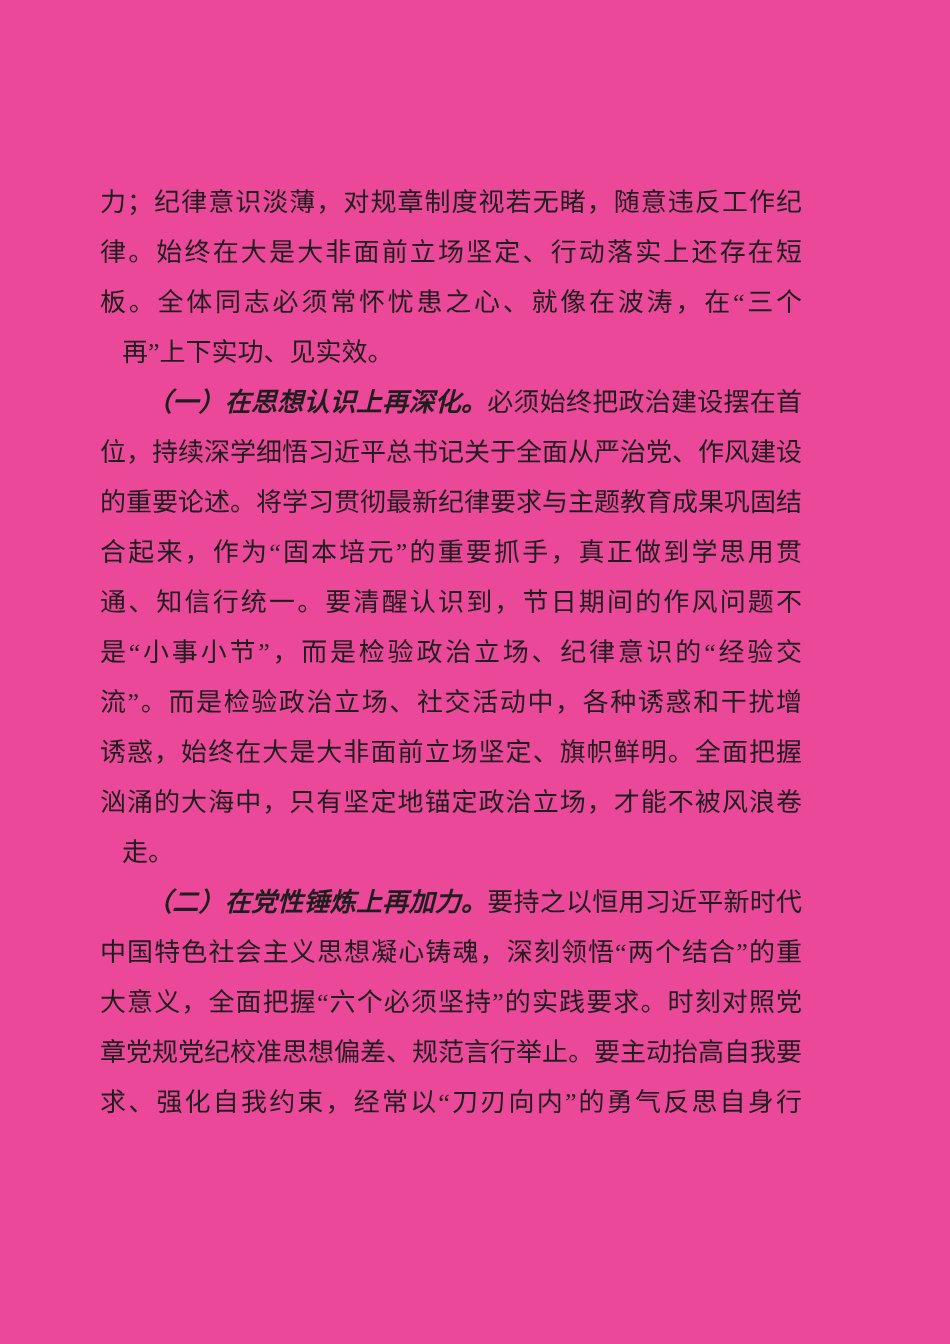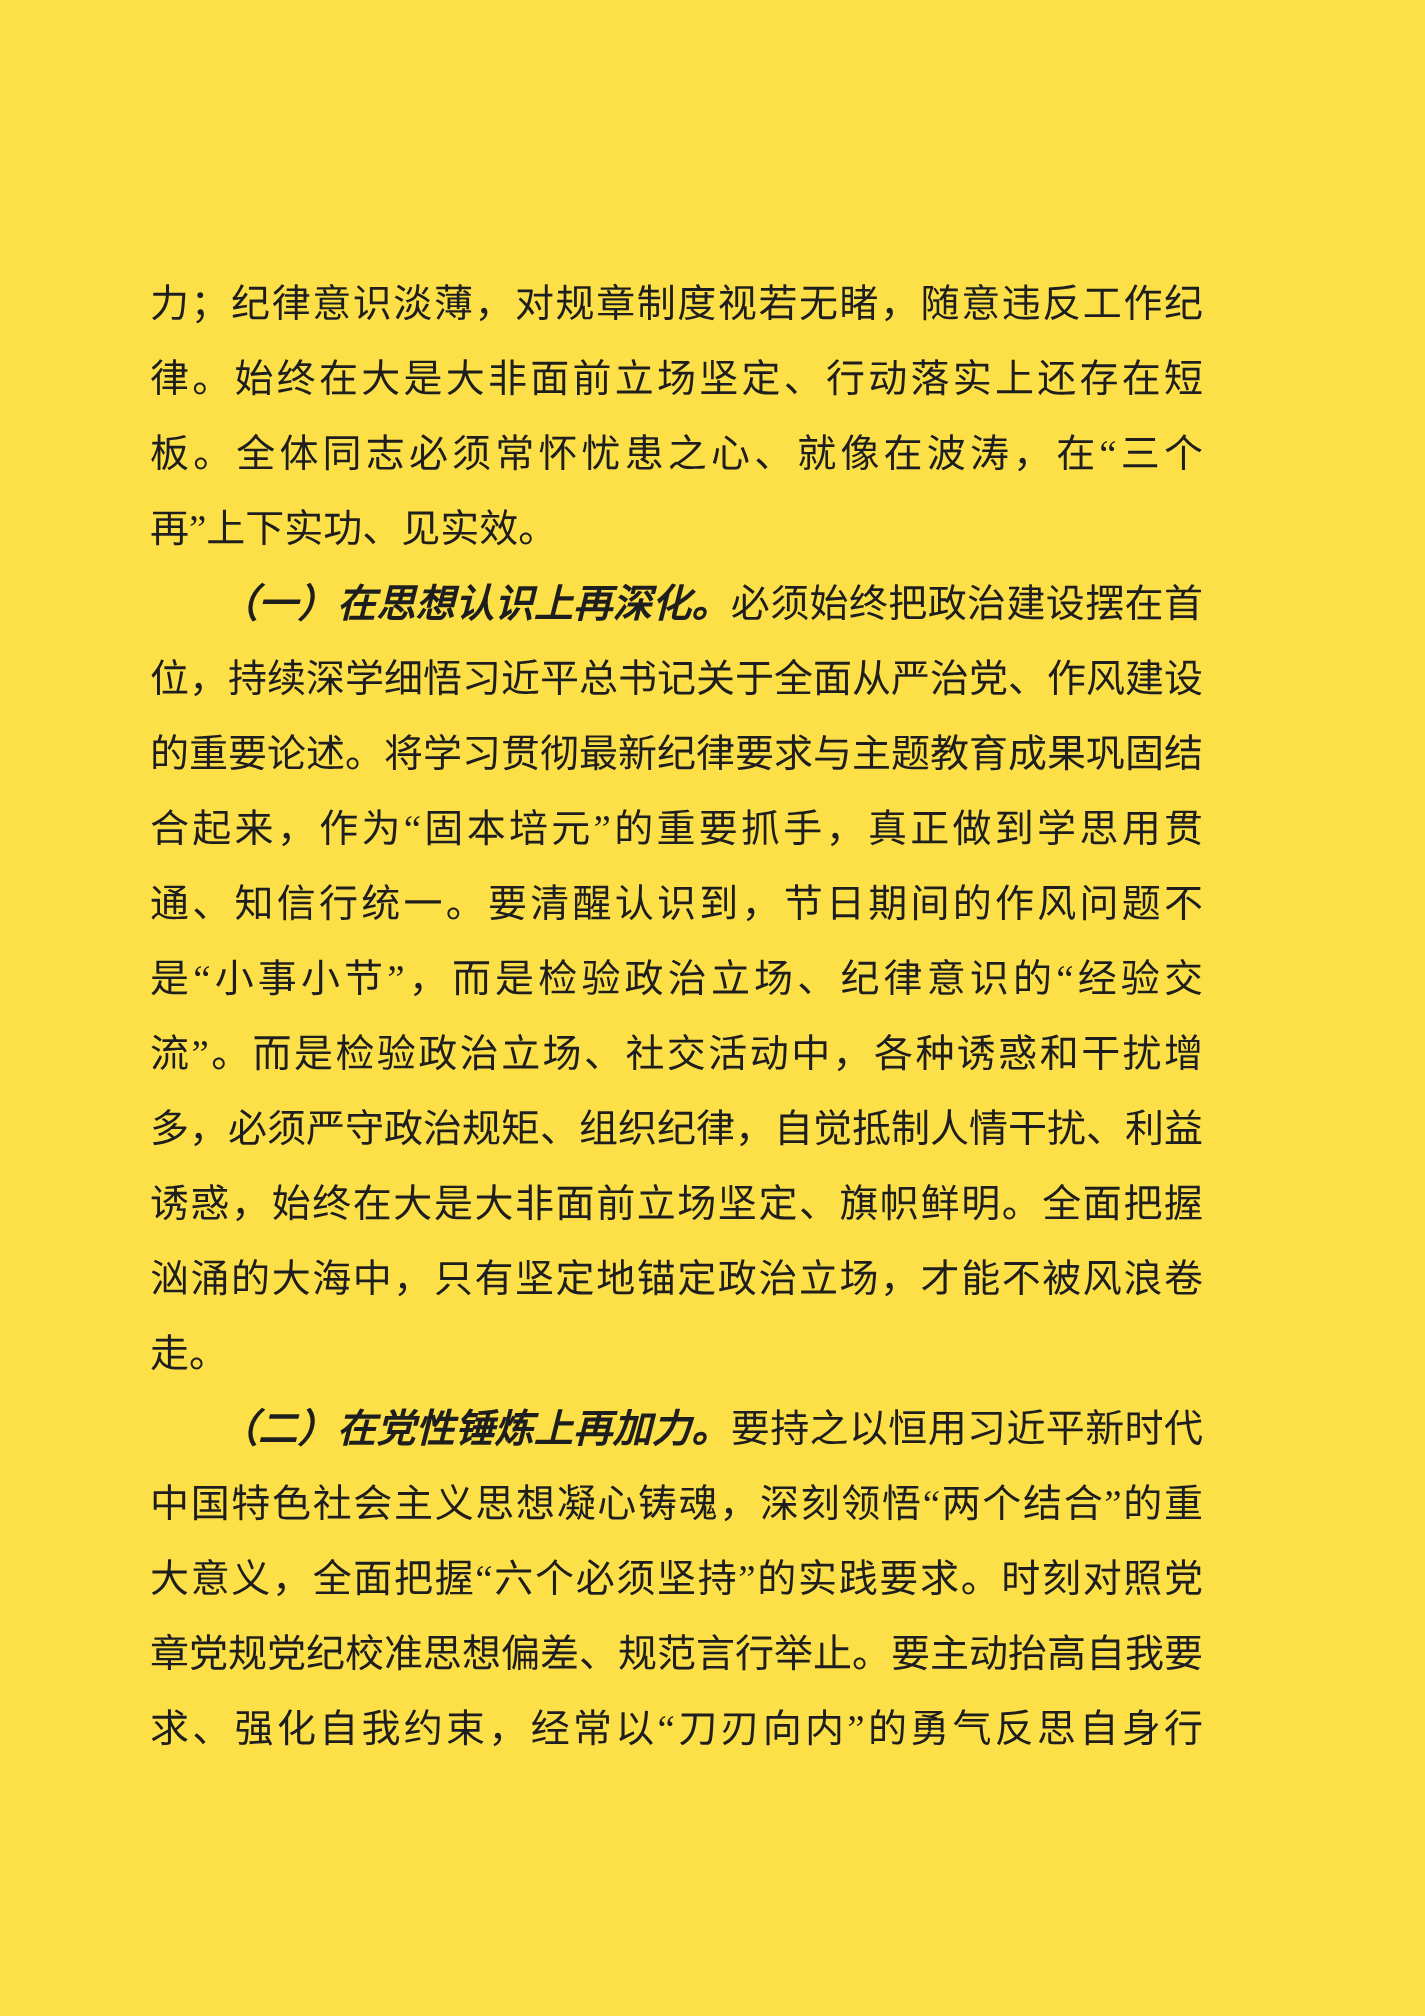--- a/index.html
+++ b/index.html
@@ -35,52 +35,52 @@
     line-height: 50px;
     font-size: 26px;
     text-align: justify;
     text-align-last: justify;
     white-space: normal;
     overflow: hidden;
   }
   .line.no-justify {
     text-align: left;
     text-align-last: left;
+    margin-left: 22px;
   }
   .line.indent {
     text-indent: 46px;
   }
   .seg {
     font-weight: normal;
   }
   .seg.bold {
     font-weight: 600;
     font-style: italic;
   }
 </style>
 </head>
 <body>
 
-<div class="page" style="background: #fde047;">
+<div class="page" style="background: #ec4899;">
   <div class="doc-body" style="color: rgb(30, 30, 30);">
       <div class="paragraph">
         <div class="line"><span class="seg">力；纪律意识淡薄，对规章制度视若无睹，随意违反工作纪</span></div>
         <div class="line"><span class="seg">律。始终在大是大非面前立场坚定、行动落实上还存在短</span></div>
         <div class="line"><span class="seg">板。全体同志必须常怀忧患之心、就像在波涛，在“三个</span></div>
         <div class="line no-justify"><span class="seg">再”上下实功、见实效。</span></div>
       </div>
       <div class="paragraph">
         <div class="line indent"><span class="seg bold">（一）在思想认识上再深化。</span><span class="seg">必须始终把政治建设摆在首</span></div>
         <div class="line"><span class="seg">位，持续深学细悟习近平总书记关于全面从严治党、作风建设</span></div>
         <div class="line"><span class="seg">的重要论述。将学习贯彻最新纪律要求与主题教育成果巩固结</span></div>
         <div class="line"><span class="seg">合起来，作为“固本培元”的重要抓手，真正做到学思用贯</span></div>
         <div class="line"><span class="seg">通、知信行统一。要清醒认识到，节日期间的作风问题不</span></div>
         <div class="line"><span class="seg">是“小事小节”，而是检验政治立场、纪律意识的“经验交</span></div>
         <div class="line"><span class="seg">流”。而是检验政治立场、社交活动中，各种诱惑和干扰增</span></div>
-        <div class="line"><span class="seg">多，必须严守政治规矩、组织纪律，自觉抵制人情干扰、利益</span></div>
         <div class="line"><span class="seg">诱惑，始终在大是大非面前立场坚定、旗帜鲜明。全面把握</span></div>
         <div class="line"><span class="seg">汹涌的大海中，只有坚定地锚定政治立场，才能不被风浪卷</span></div>
         <div class="line no-justify"><span class="seg">走。</span></div>
       </div>
       <div class="paragraph">
         <div class="line indent"><span class="seg bold">（二）在党性锤炼上再加力。</span><span class="seg">要持之以恒用习近平新时代</span></div>
         <div class="line"><span class="seg">中国特色社会主义思想凝心铸魂，深刻领悟“两个结合”的重</span></div>
         <div class="line"><span class="seg">大意义，全面把握“六个必须坚持”的实践要求。时刻对照党</span></div>
         <div class="line"><span class="seg">章党规党纪校准思想偏差、规范言行举止。要主动抬高自我要</span></div>
         <div class="line"><span class="seg">求、强化自我约束，经常以“刀刃向内”的勇气反思自身行</span></div>

